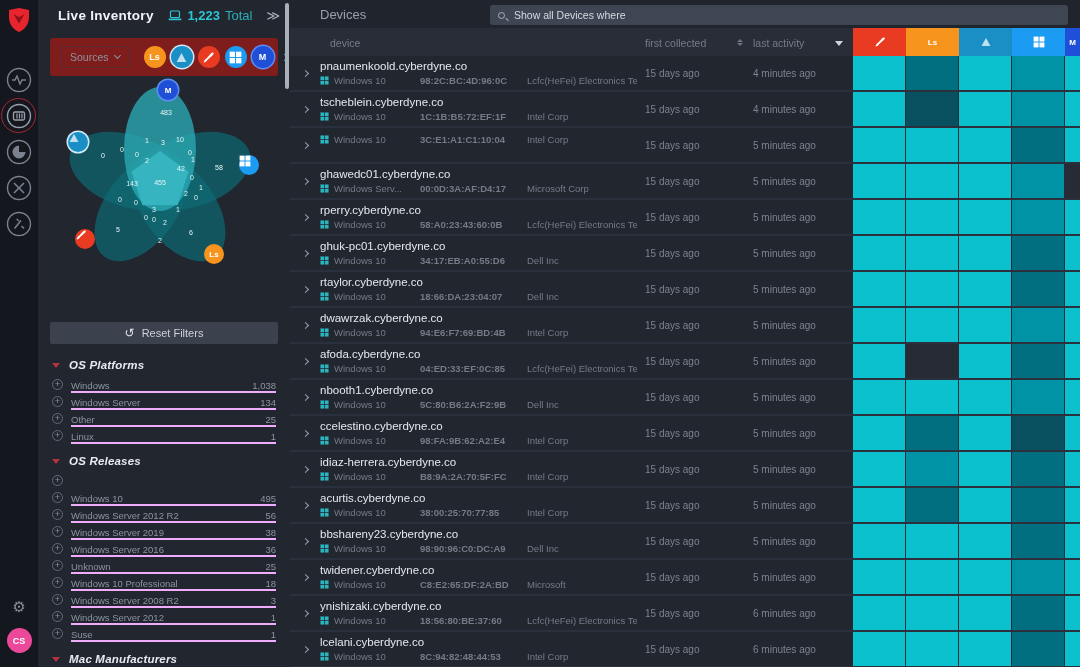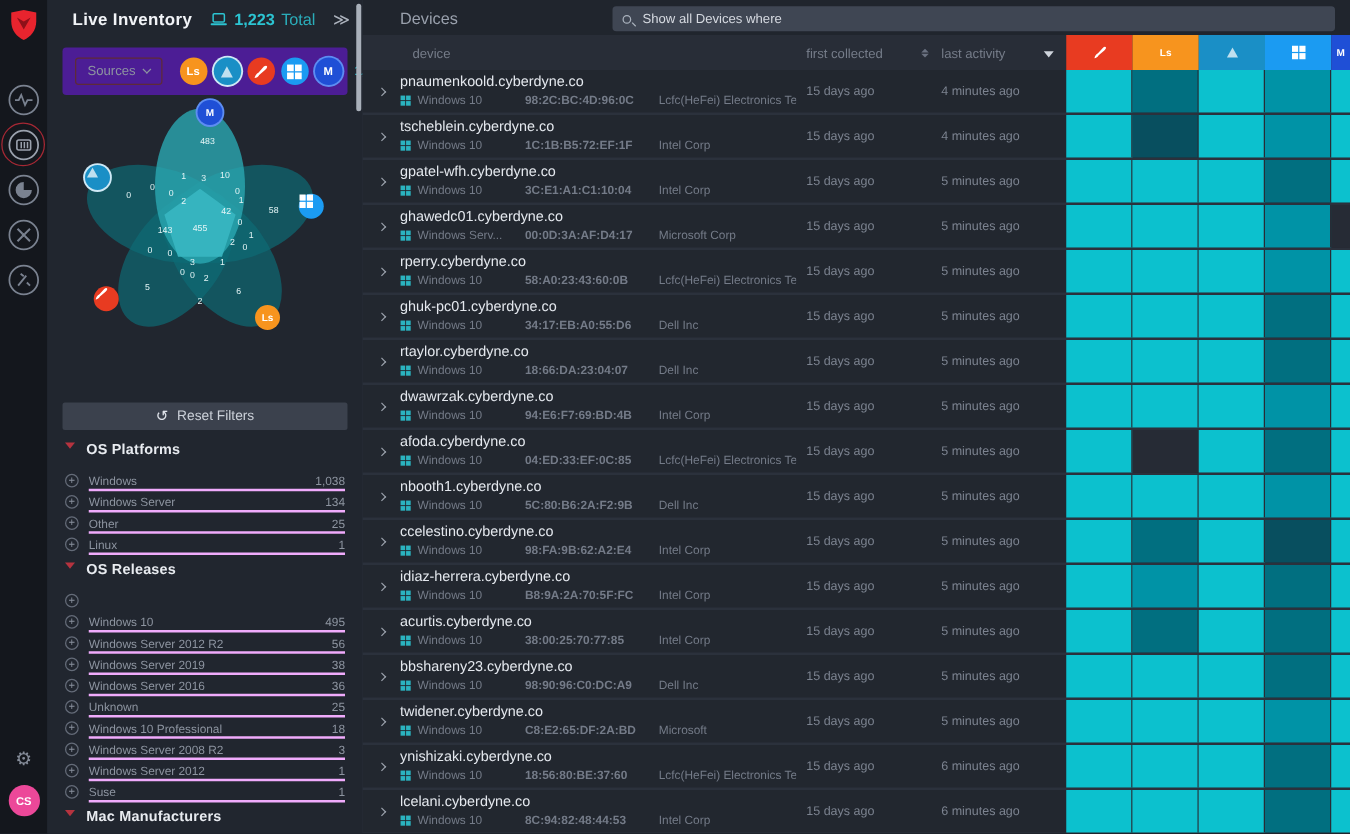--- a/index.html
+++ b/index.html
@@ -14,33 +14,33 @@
   .rail-gear{margin-top:auto;color:#858c99;font-size:15px;cursor:pointer;}
   .rail-avatar{width:25px;height:25px;border-radius:50%;background:#ec4899;color:#fff;font-size:9px;font-weight:bold;display:flex;align-items:center;justify-content:center;margin:12px 0 14px;cursor:pointer;}
   
   .sidebar{width:252px;background:#21262f;flex:none;position:relative;display:flex;flex-direction:column;overflow:hidden;}
   .sb-head{height:30px;display:flex;align-items:center;padding:0 10px 0 20px;flex:none;}
   .sb-title{color:#f1f3f7;font-size:13.5px;font-weight:bold;letter-spacing:.3px;}
   .sb-count{margin-left:auto;display:flex;align-items:center;gap:5px;}
   .sb-count b{color:#2cc4d2;font-size:13px;}
   .sb-count i{color:#2cc4d2;font-size:13px;font-style:normal;opacity:.85;}
   .sb-collapse{color:#aeb4bf;font-size:13px;margin-left:14px;cursor:pointer;}
-  .src-panel{margin:8px 12px 0;background:#4c1d95;border-radius:3px;height:38px;display:flex;align-items:center;padding:0 10px;flex:none;}
+  .src-panel{margin:8px 12px 0;background:#7f1d1d;border-radius:3px;height:38px;display:flex;align-items:center;padding:0 10px;flex:none;}
   .src-btn{border:1px solid #5e2b37;border-radius:3px;color:#8d94a0;font-size:10.5px;padding:4px 9px;display:flex;align-items:center;gap:6px;background:transparent;cursor:pointer;font-family:inherit;}
   .src-btn .car{width:5px;height:5px;border-right:1.3px solid #8d94a0;border-bottom:1.3px solid #8d94a0;transform:rotate(45deg);margin-top:-3px;}
   .src-icons{display:flex;gap:5px;margin-left:14px;}
   .circ{border-radius:50%;display:flex;align-items:center;justify-content:center;color:#fff;font-weight:bold;cursor:pointer;flex:none;}
   .src-cnt{margin-left:10px;color:#2cc4d2;font-size:10.5px;font-weight:bold;}
   .venn{position:relative;height:240px;flex:none;}
   .venn svg{position:absolute;left:0;top:0;}
   .venn-ic{position:absolute;}
   .reset-btn{margin:6px 12px 0;height:22px;background:#3b414d;border:none;border-radius:2px;color:#ccd1d9;font-size:11px;display:flex;align-items:center;justify-content:center;gap:7px;cursor:pointer;font-family:inherit;flex:none;}
   .reset-btn .u{font-size:12px;color:#dfe3ea;}
   .sections{padding:4px 14px 0;overflow:hidden;}
-  .sec-head{display:flex;gap:9px;height:22px;margin-top:6px;cursor:pointer;}
+  .sec-head{display:flex;align-items:center;gap:9px;height:22px;margin-top:6px;cursor:pointer;font-style:italic;}
   .sec-chev{width:0;height:0;border-left:4px solid transparent;border-right:4px solid transparent;border-top:5px solid #b5333f;}
   .sec-title{color:#e8ebf0;font-size:11.5px;font-weight:bold;letter-spacing:.2px;}
   .f-row{display:flex;align-items:center;height:17px;cursor:pointer;}
   .plus{width:11px;height:11px;border:1px solid #646b78;border-radius:50%;color:#8a919e;font-size:9px;line-height:9px;text-align:center;flex:none;margin-right:8px;}
   .f-body{flex:1;border-bottom:2px solid #f0abfc;padding-top:2px;}
   .f-bar{height:3px;background:#3a4150;border-radius:1px;overflow:hidden;}
   .f-bar i{display:block;height:100%;background:#2cc4d2;}
   .f-line{display:flex;justify-content:space-between;color:#8d94a0;font-size:9.5px;margin-top:1px;}
   .sb-scroll{position:absolute;right:1px;top:3px;width:4px;height:86px;background:#a9b0ba;border-radius:2px;}
   
@@ -520,21 +520,20 @@
             <span class="hcell " style="background:#0cc1ce"></span>
             <span class="hcell " style="background:#0093a6"></span>
             <span class="hcell last" style="background:#0cc1ce"></span>
     </span>
   </div>
   <div class="row">
     <span class="c-exp">
             <span class="chev"></span>
           </span>
     <span class="c-dev">
-      <div class="dev-name">gpatel-wfh.cyberdyne.co</div>
       <div class="dev-meta">
         <span class="m-os">
           <svg width="9" height="9" viewBox="0 0 10 10">
                   <g fill="#2bb3c0">
                     <rect x="0.5" y="0.5" width="4.1" height="4.1"></rect>
                     <rect x="5.4" y="0.5" width="4.1" height="4.1"></rect>
                     <rect x="0.5" y="5.4" width="4.1" height="4.1"></rect>
                     <rect x="5.4" y="5.4" width="4.1" height="4.1"></rect>
                   </g>
                 </svg>

